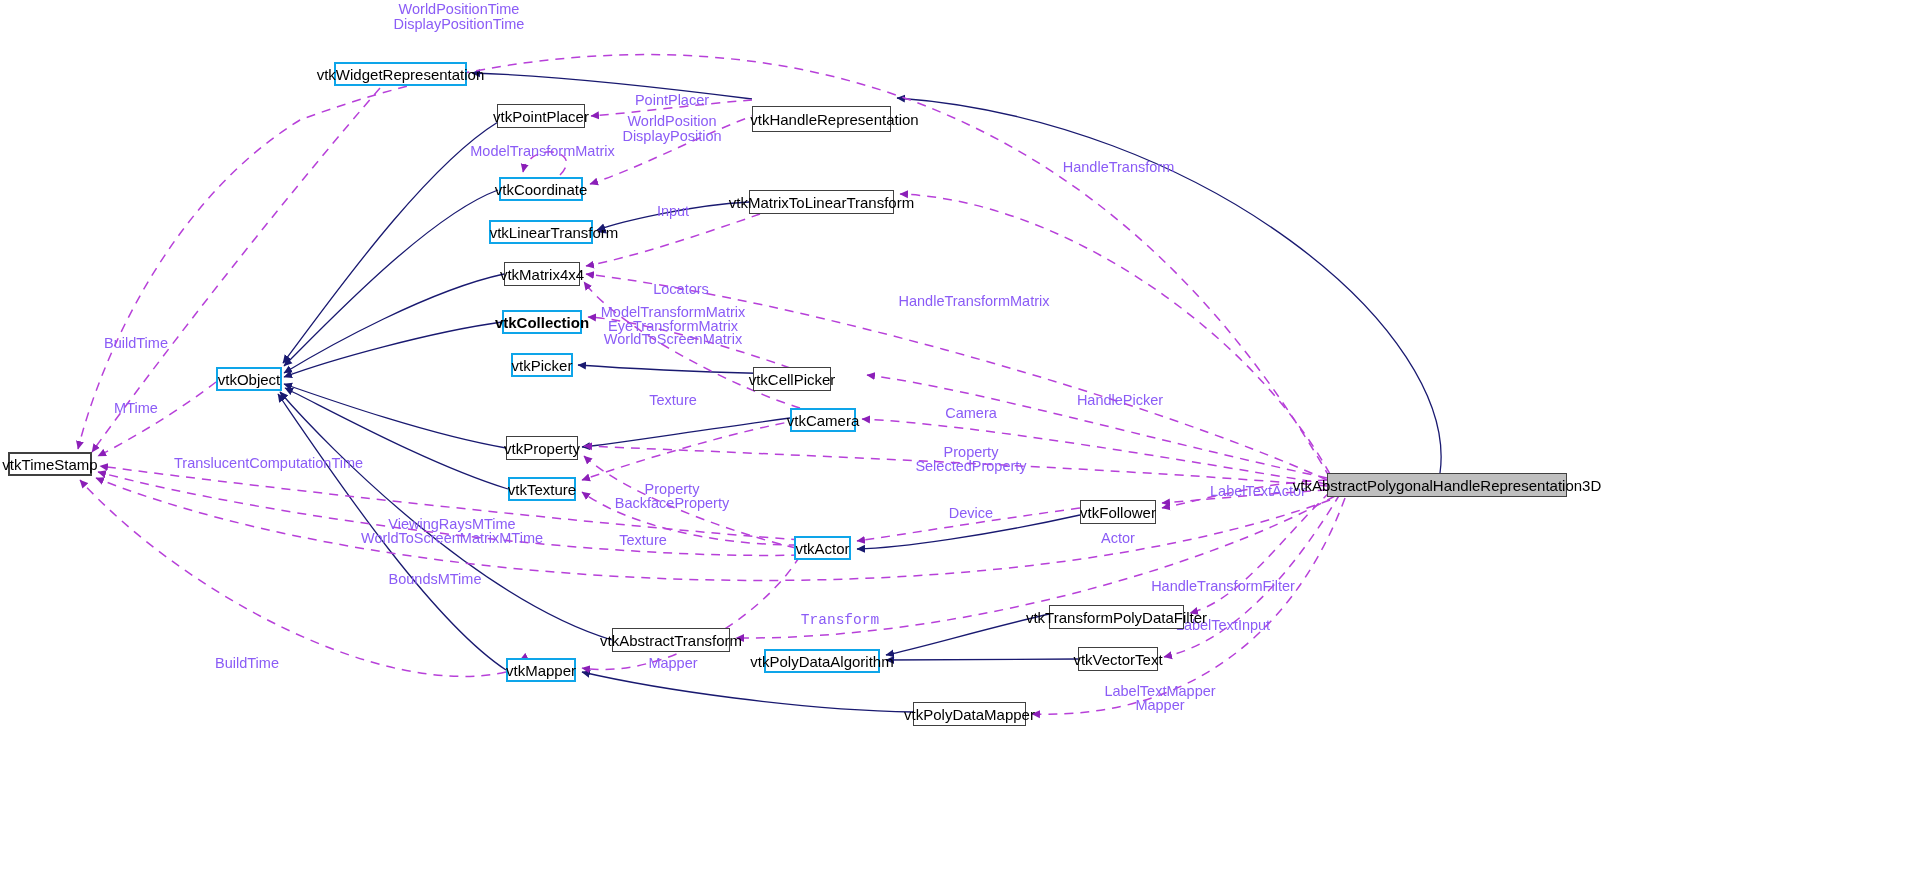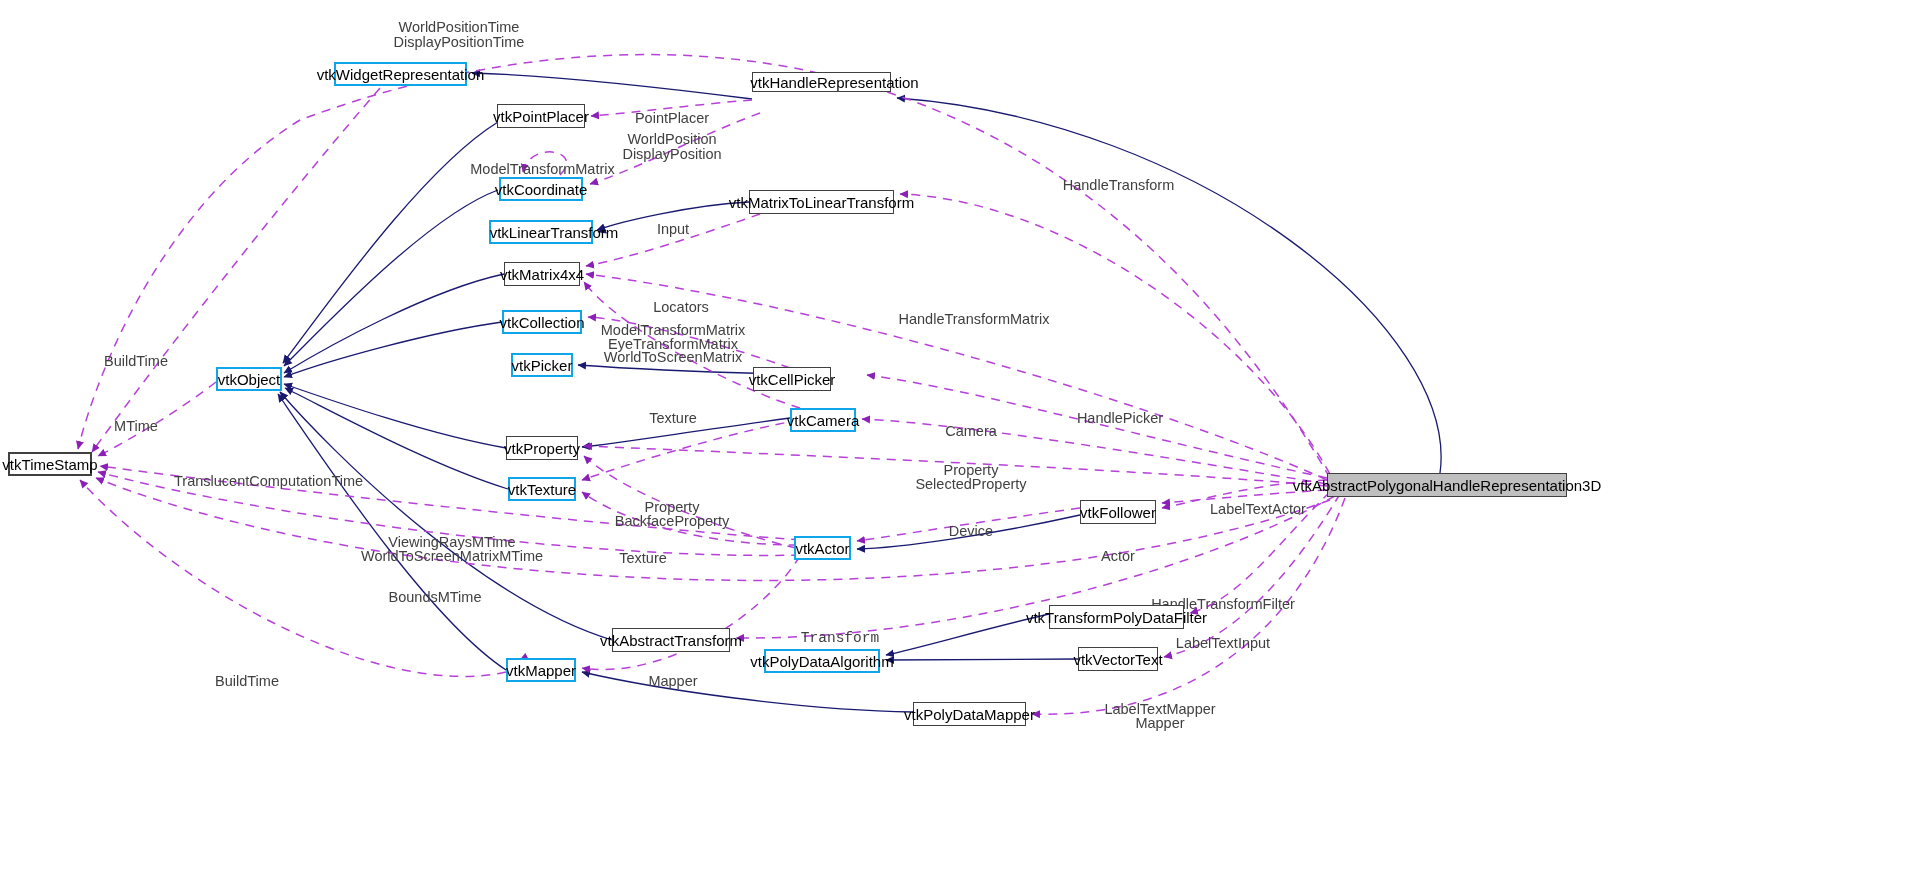--- a/index.html
+++ b/index.html
@@ -44,26 +44,25 @@
     border: 2px solid #0ea5e9;
   }
   .node.root {
     background: #bfbfbf;
     border: 1px solid #404040;
   }
   .edge-label {
     position: absolute;
     font-size: 14.5px;
     line-height: 14.5px;
-    color: #404040;
+    color: #8b5cf6;
     white-space: pre;
     text-align: center;
     z-index: 4;
     pointer-events: none;
-    margin-top: 18px;
   }
 </style>
 </head>
 <body>
 
 <div id="diagram">
 
   <svg id="edge-layer" viewBox="0 0 1909 887" xmlns="http://www.w3.org/2000/svg">
     <defs>
       <marker id="arrI" markerWidth="9" markerHeight="9" refX="8" refY="4.5" orient="auto" markerUnits="userSpaceOnUse">
@@ -184,39 +183,39 @@
     </div>
   <div class="node red" style="left:499px;top:177px;width:84px;height:24px;">
       <span>vtkCoordinate</span>
     </div>
   <div class="node red" style="left:489px;top:220px;width:104px;height:24px;padding-left:32px;">
       <span>vtkLinearTransform</span>
     </div>
   <div class="node" style="left:504px;top:262px;width:76px;height:24px;">
       <span>vtkMatrix4x4</span>
     </div>
-  <div class="node red" style="left:502px;top:310px;width:80px;height:24px;">
+  <div class="node red" style="left:502px;top:310px;width:80px;height:24px;font-weight:bold;">
       <span>vtkCollection</span>
     </div>
   <div class="node red" style="left:511px;top:353px;width:62px;height:24px;">
       <span>vtkPicker</span>
     </div>
   <div class="node" style="left:506px;top:436px;width:72px;height:24px;">
       <span>vtkProperty</span>
     </div>
   <div class="node red" style="left:508px;top:477px;width:68px;height:24px;">
       <span>vtkTexture</span>
     </div>
   <div class="node" style="left:612px;top:628px;width:118px;height:24px;">
       <span>vtkAbstractTransform</span>
     </div>
   <div class="node red" style="left:506px;top:658px;width:70px;height:24px;">
       <span>vtkMapper</span>
     </div>
-  <div class="node" style="left:752px;top:72px;width:139px;height:20px;padding-left:32px;">
+  <div class="node" style="left:752px;top:106px;width:139px;height:26px;padding-left:32px;">
       <span>vtkHandleRepresentation</span>
     </div>
   <div class="node" style="left:749px;top:190px;width:145px;height:24px;">
       <span>vtkMatrixToLinearTransform</span>
     </div>
   <div class="node" style="left:753px;top:367px;width:78px;height:24px;">
       <span>vtkCellPicker</span>
     </div>
   <div class="node red" style="left:790px;top:408px;width:66px;height:24px;">
       <span>vtkCamera</span>

